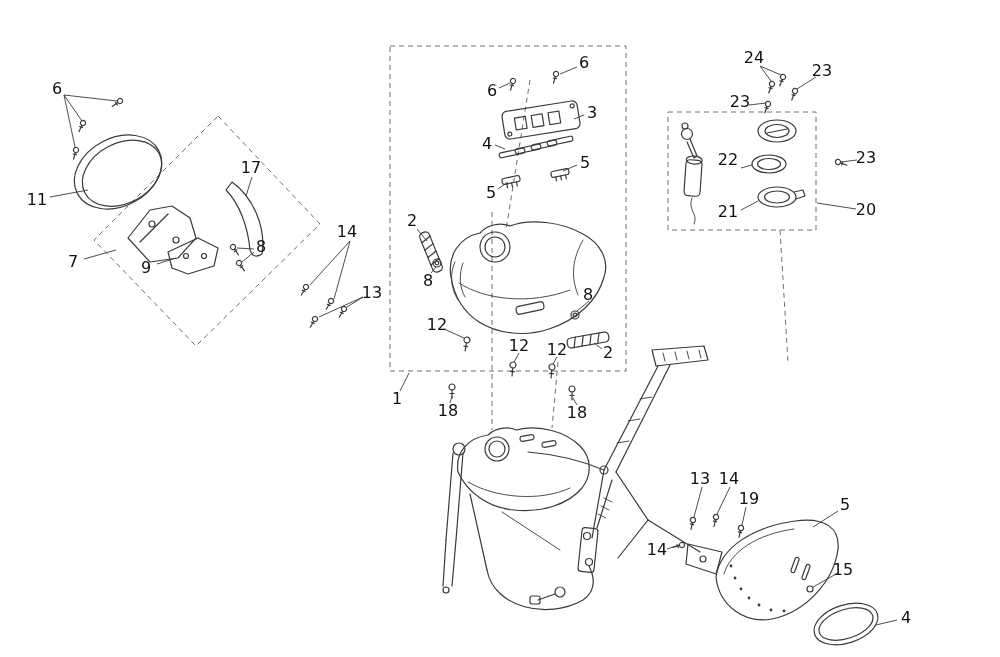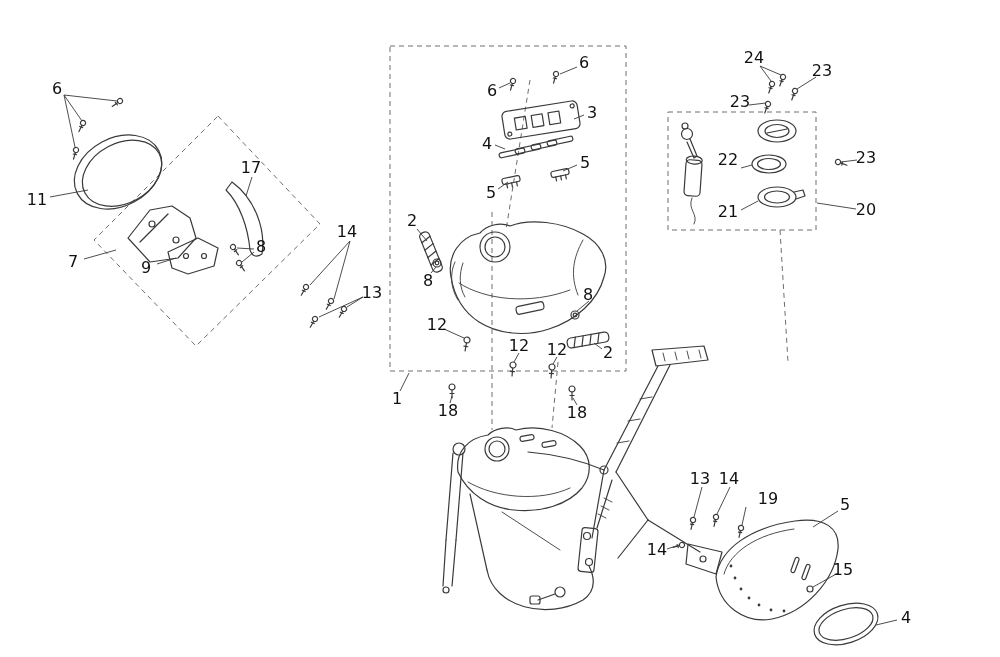--- a/index.html
+++ b/index.html
@@ -345,19 +345,19 @@
     <div class="callout" style="left:608px;top:353px">2</div>
     <div class="callout" style="left:754px;top:58px">24</div>
     <div class="callout" style="left:822px;top:71px">23</div>
     <div class="callout" style="left:740px;top:102px">23</div>
     <div class="callout" style="left:866px;top:158px">23</div>
     <div class="callout" style="left:728px;top:160px">22</div>
     <div class="callout" style="left:728px;top:212px">21</div>
     <div class="callout" style="left:866px;top:210px">20</div>
     <div class="callout" style="left:700px;top:479px">13</div>
     <div class="callout" style="left:729px;top:479px">14</div>
-    <div class="callout" style="left:768px;top:499px">19</div>
+    <div class="callout" style="left:749px;top:499px">19</div>
     <div class="callout" style="left:657px;top:550px">14</div>
     <div class="callout" style="left:845px;top:505px">5</div>
     <div class="callout" style="left:843px;top:570px">15</div>
     <div class="callout" style="left:906px;top:618px">4</div>
   </div>
 </div>
 
 </body></html>

